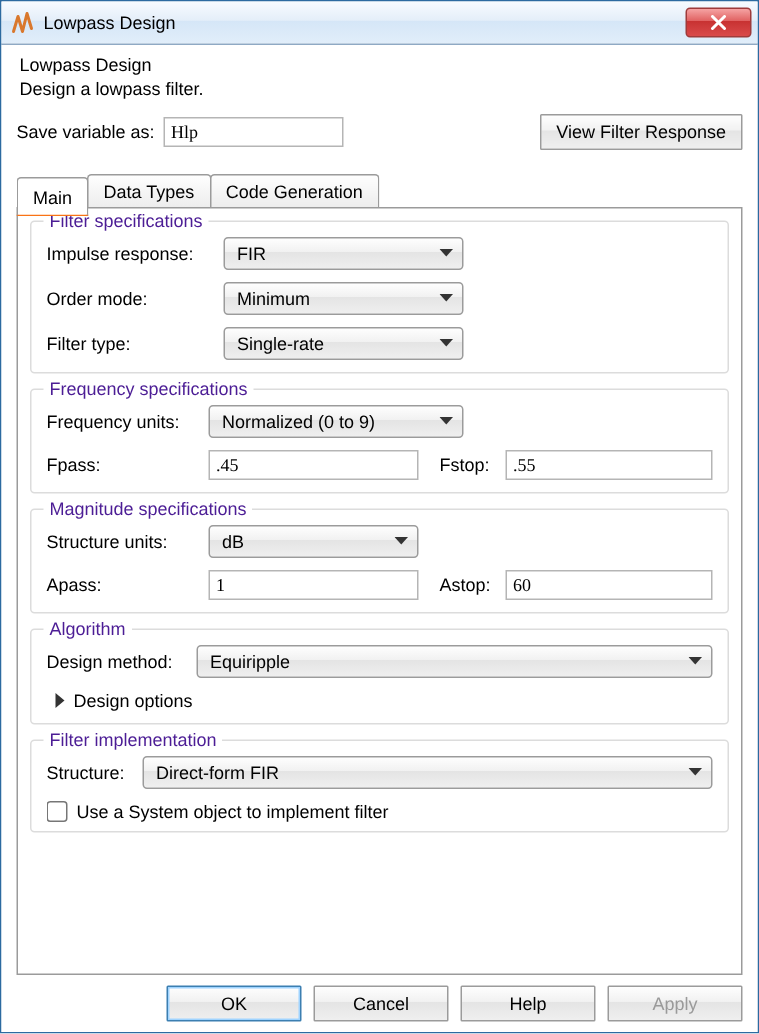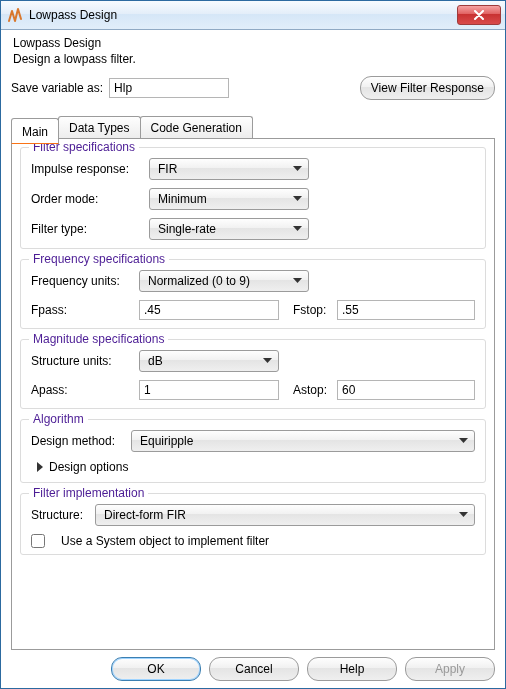--- a/index.html
+++ b/index.html
@@ -79,27 +79,27 @@
   }
   .row label.fixed {
     width: auto;
     margin-right: 6px;
   }
   input[type="text"] {
     border: 1px solid #b5b5b5;
     height: 20px;
     box-sizing: border-box;
     padding: 1px 4px;
-    font-family: Liberation Sans, sans-serif;
+    font-family: Liberation Serif, serif;
     font-size: 12px;
     background: #fff;
   }
   .btn {
     border: 1px solid #9b9b9b;
-    border-radius: 11px;
+    border-radius: 1px;
     background: linear-gradient(to bottom, #fefefe 0%, #f1f1f1 45%, #e4e4e4 46%, #efefef 100%);
     height: 22px;
     padding: 0 10px;
     font-family: inherit;
     font-size: 12px;
     cursor: pointer;
     display: inline-flex;
     align-items: center;
     justify-content: center;
   }
@@ -208,21 +208,21 @@
   .tri {
     width: 0; height: 0;
     border-top: 5px solid transparent;
     border-bottom: 5px solid transparent;
     border-left: 6px solid #333;
   }
 
   .checkbox-row {
     display: flex;
     align-items: center;
-    gap: 16px;
+    gap: 6px;
     margin-top: 6px;
   }
   input[type="checkbox"] {
     width: 14px; height: 14px;
     margin: 0;
   }
 
   .footer {
     height: 38px;
     display: flex;

